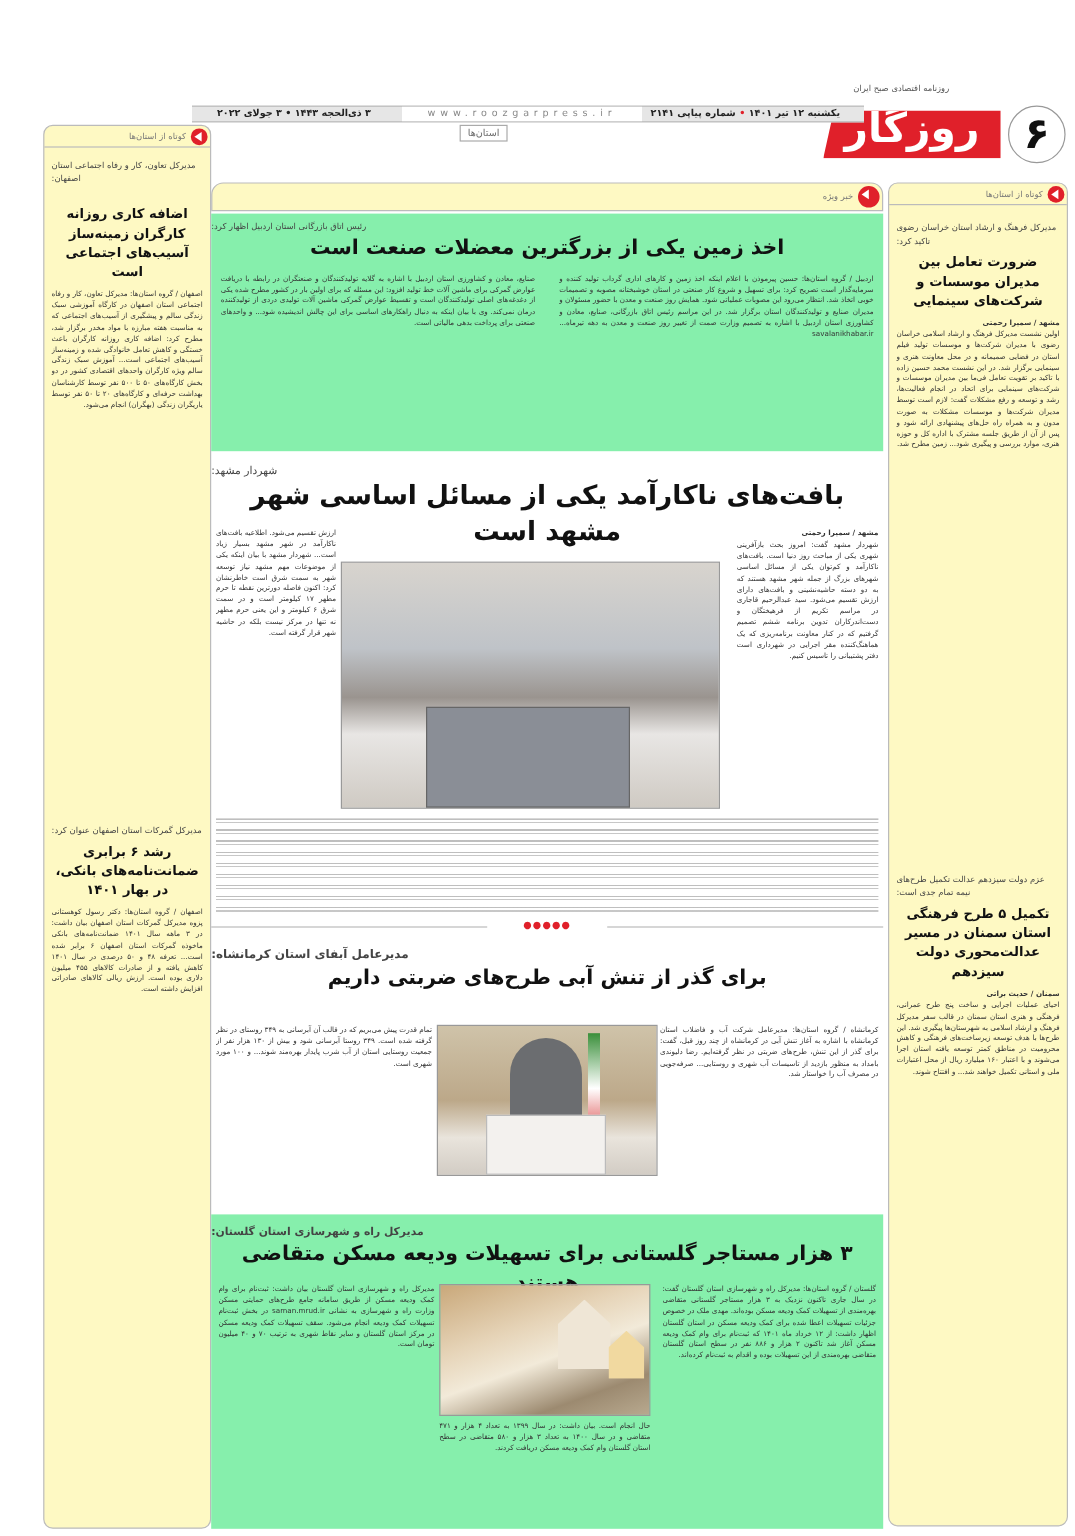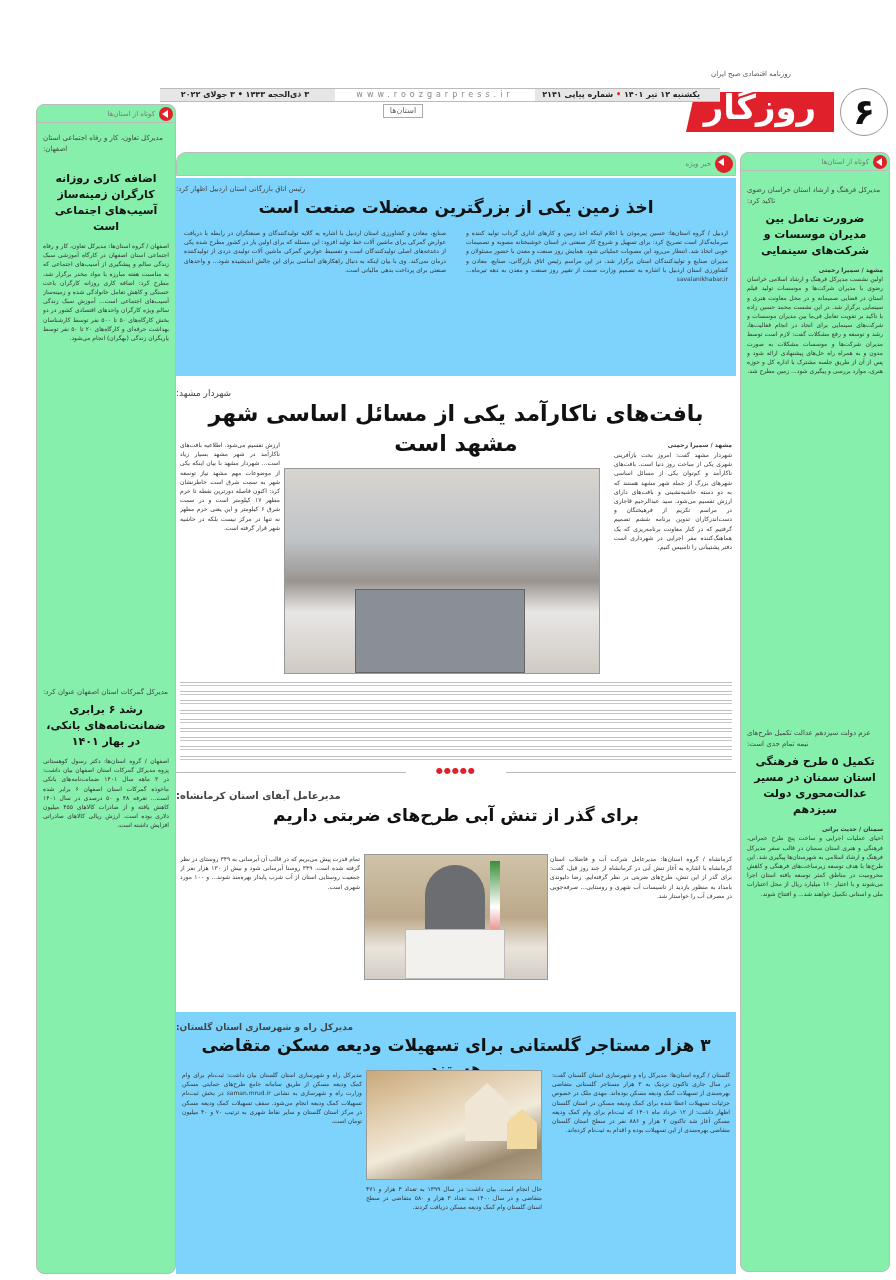--- a/index.html
+++ b/index.html
@@ -12,30 +12,30 @@
 .page-num{right:8px;top:88px;width:48px;height:48px;border:1px solid #999;border-radius:50%;font-size:36px;font-weight:bold;text-align:center;line-height:46px;color:#111;background:#fff}
 .tagline{right:60px;top:70px;width:170px;font-size:7px;color:#555;text-align:center}
 .logo{right:62px;top:82px;width:148px;height:50px;background:#e0202a;color:#fff;font-size:34px;font-weight:bold;text-align:center;line-height:50px;letter-spacing:2px;clip-path:polygon(6% 20%,100% 20%,100% 100%,0 100%)}
 .infobar{left:160px;top:88px;width:560px;height:14px;background:#e6e6e6;border-top:1px solid #bbb;border-bottom:1px solid #bbb}
 .info-right{right:0;top:0;width:190px;height:12px;font-size:8px;font-weight:bold;text-align:right;padding-right:20px;line-height:12px;color:#222}
 .info-left{left:0;top:0;width:170px;height:12px;font-size:8px;font-weight:bold;text-align:center;line-height:12px;color:#222}
 .website{left:175px;top:0;width:200px;height:12px;font-size:8px;letter-spacing:4px;text-align:center;line-height:12px;color:#888;background:#fff;direction:ltr}
 .ostanha{left:383px;top:104px;width:40px;height:14px;border:1px solid #aaa;font-size:8px;text-align:center;line-height:12px;color:#666;background:#fff}
 
 .col{font-size:6px;line-height:9.2px;color:#333;text-align:justify}
-.sidebox{border:1px solid #bbb;border-radius:8px;background:#86efac}
+.sidebox{border:1px solid #bbb;border-radius:8px;background:#fef9c3}
 .sec-label{display:flex;align-items:center;justify-content:flex-start;gap:4px;height:18px;border-bottom:1px solid #bbb;padding-right:2px}
 .dot-icon{width:14px;height:14px;border-radius:50%;background:#e0202a;position:relative;flex:none}
 .dot-icon::after{content:"";position:absolute;left:3px;top:3px;border-right:6px solid #fff;border-top:4px solid transparent;border-bottom:4px solid transparent}
 .sec-text{font-size:7px;color:#777}
 .kicker{font-size:7px;color:#444;text-align:left;line-height:11px}
 .hl-small{font-size:11px;font-weight:bold;text-align:center;line-height:16px;color:#111}
 .hl-big{font-size:22px;font-weight:bold;text-align:center;color:#111;line-height:30px}
 .hl-mid{font-size:17px;font-weight:bold;text-align:center;color:#111;line-height:24px}
-.graybox{background:#7dd3fc}
+.graybox{background:#86efac}
 .photo{background:linear-gradient(135deg,#c9c1b4,#7d7a78 40%,#e5e3e0 60%,#8f8880);border:1px solid #999}
 .divider{height:1px;background:#bbb}
 .dots{font-size:8px;letter-spacing:1px;color:#e0202a;text-align:center}
 .textblock{overflow:hidden}
 .lines{background:repeating-linear-gradient(to bottom,#8a8a8a 0,#8a8a8a 1px,transparent 1px,transparent 3px,#9a9a9a 3px,#9a9a9a 4px,transparent 4px,transparent 9.2px);opacity:.55}
 </style>
 </head>
 <body>
 
 <div class="abs masthead">

